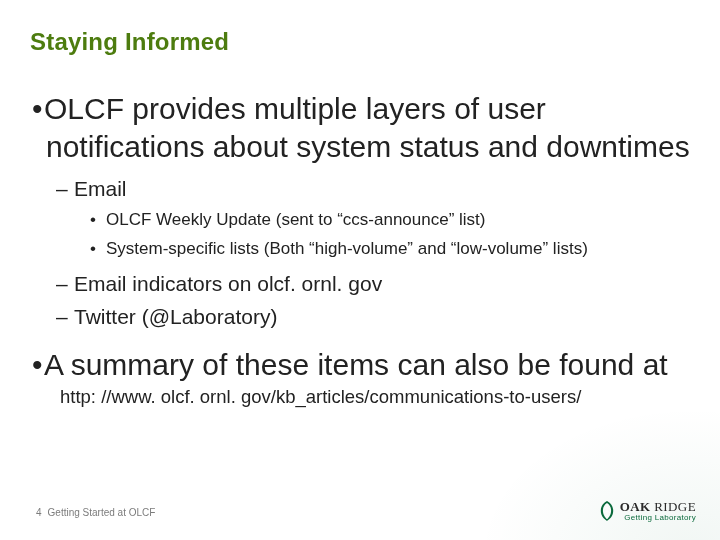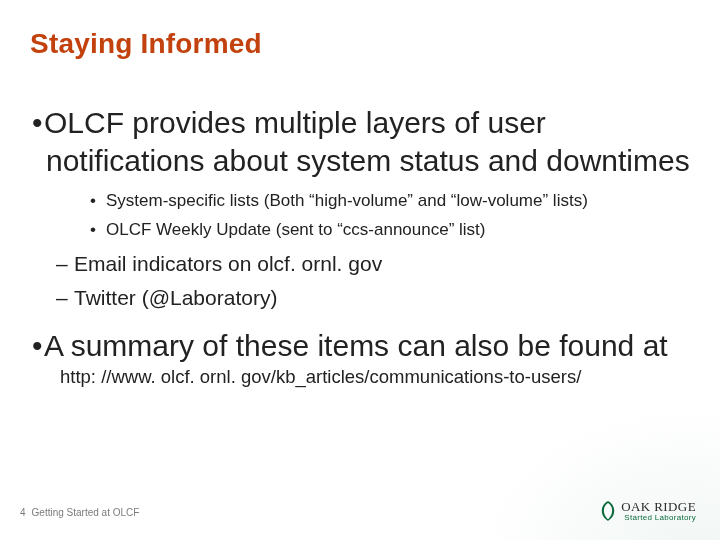--- a/index.html
+++ b/index.html
@@ -11,38 +11,38 @@
     overflow: hidden;
   }
   .slide {
     width: 720px;
     height: 540px;
     position: relative;
     padding: 28px 30px 0 30px;
   }
   .title {
     font-weight: 900;
-    font-size: 28px;
-    color: #c2410c;
+    font-size: 24px;
+    color: #4d7c0f;
     letter-spacing: 0.2px;
-    margin-bottom: 44px;
+    margin-bottom: 34px;
     font-family: Arial Black, Arial, sans-serif;
   }
   .content { color: #222; }
   .lvl1 { font-size: 30px; line-height: 1.25; margin-bottom: 10px; padding-left: 16px; }
   .lvl1 .bullet-dot { display:inline-block; width: 12px; margin-left: -14px; }
   .lvl2 { font-size: 21px; line-height: 1.3; padding-left: 44px; margin-bottom: 6px; }
   .lvl2 .dash { display:inline-block; width: 18px; margin-left: -18px; }
   .lvl3 { font-size: 17px; line-height: 1.45; padding-left: 76px; margin-bottom: 4px; }
   .lvl3 .bullet-dot { display:inline-block; width: 16px; margin-left: -16px; }
   .lvl3-group { margin-top: 6px; margin-bottom: 8px; }
   .url-line { font-size: 18.5px; color:#222; padding-left: 30px; margin-top: 2px; }
   .footer {
     position: absolute;
-    left: 20px;
+    left: 36px;
     bottom: 22px;
     font-size: 10px;
     color: #7c7c7c;
   }
   .footer .pagenum { margin-right: 6px; }
   .logo {
     position: absolute;
     right: 24px;
     bottom: 18px;
     display: flex;
@@ -50,21 +50,21 @@
     gap: 4px;
   }
   .logo-text { line-height: 1; }
   .logo-top {
     font-family: Georgia, 'Times New Roman', serif;
     font-size: 13px;
     letter-spacing: 0.4px;
     color: #2a2a2a;
     font-weight: 500;
   }
-  .logo-top .bold { font-weight: 400; }
+  .logo-top .bold { font-weight: 700; }
   .logo-sub {
     font-size: 8px;
     letter-spacing: 0.3px;
     color: #0b6a3c;
     text-align: right;
     margin-top: 1px;
   }
   .oakleaf svg { display:block; }
   .bg-accent {
     position: absolute;
@@ -82,27 +82,30 @@
 <div class="slide">
 
   <div class="title">Staying Informed</div>
 
   <div class="content">
 
     <div class="lvl1">
       <span class="bullet-dot">•</span><span>OLCF provides multiple layers of user notifications about system status and downtimes</span>
     </div>
 
+    <div class="lvl2">
+      <span class="dash">–</span><span>Email</span>
+    </div>
 
     <div class="lvl3-group">
       <div class="lvl3">
-        <span class="bullet-dot">•</span><span>System-specific lists (Both “high-volume” and “low-volume” lists)</span>
+        <span class="bullet-dot">•</span><span>OLCF Weekly Update (sent to “ccs-announce” list)</span>
       </div>
       <div class="lvl3">
-        <span class="bullet-dot">•</span><span>OLCF Weekly Update (sent to “ccs-announce” list)</span>
+        <span class="bullet-dot">•</span><span>System-specific lists (Both “high-volume” and “low-volume” lists)</span>
       </div>
     </div>
 
     <div class="lvl2">
       <span class="dash">–</span><span>Email indicators on olcf. ornl. gov</span>
     </div>
     <div class="lvl2" style="margin-bottom:16px;">
       <span class="dash">–</span><span>Twitter (@Laboratory)</span>
     </div>
 
@@ -125,17 +128,17 @@
         <path d="M9 1 C5 3 2 7 3 13 C4 18 8 20 9 21 C10 20 14 18 15 13 C16 7 13 3 9 1 Z
                  M9 3 C12 5 13.5 8 13 12 C12.5 16 10 18.5 9 19 C8 18.5 5.5 16 5 12 C4.5 8 6 5 9 3 Z" fill="#0b6a3c"></path>
         <path d="M9 4 L9 19 M9 7 L6 9 M9 7 L12 9 M9 11 L5.5 13 M9 11 L12.5 13 M9 15 L7 16.5 M9 15 L11 16.5" stroke="#ffffff" stroke-width="0.8" fill="none"></path>
       </svg>
     </span>
     <span class="logo-text">
       <div class="logo-top">
         <span class="bold">OAK</span>
         <span>RIDGE</span>
       </div>
-      <div class="logo-sub">Started Laboratory</div>
+      <div class="logo-sub">Getting Laboratory</div>
     </span>
   </div>
 
 </div>
 
 </body></html>

